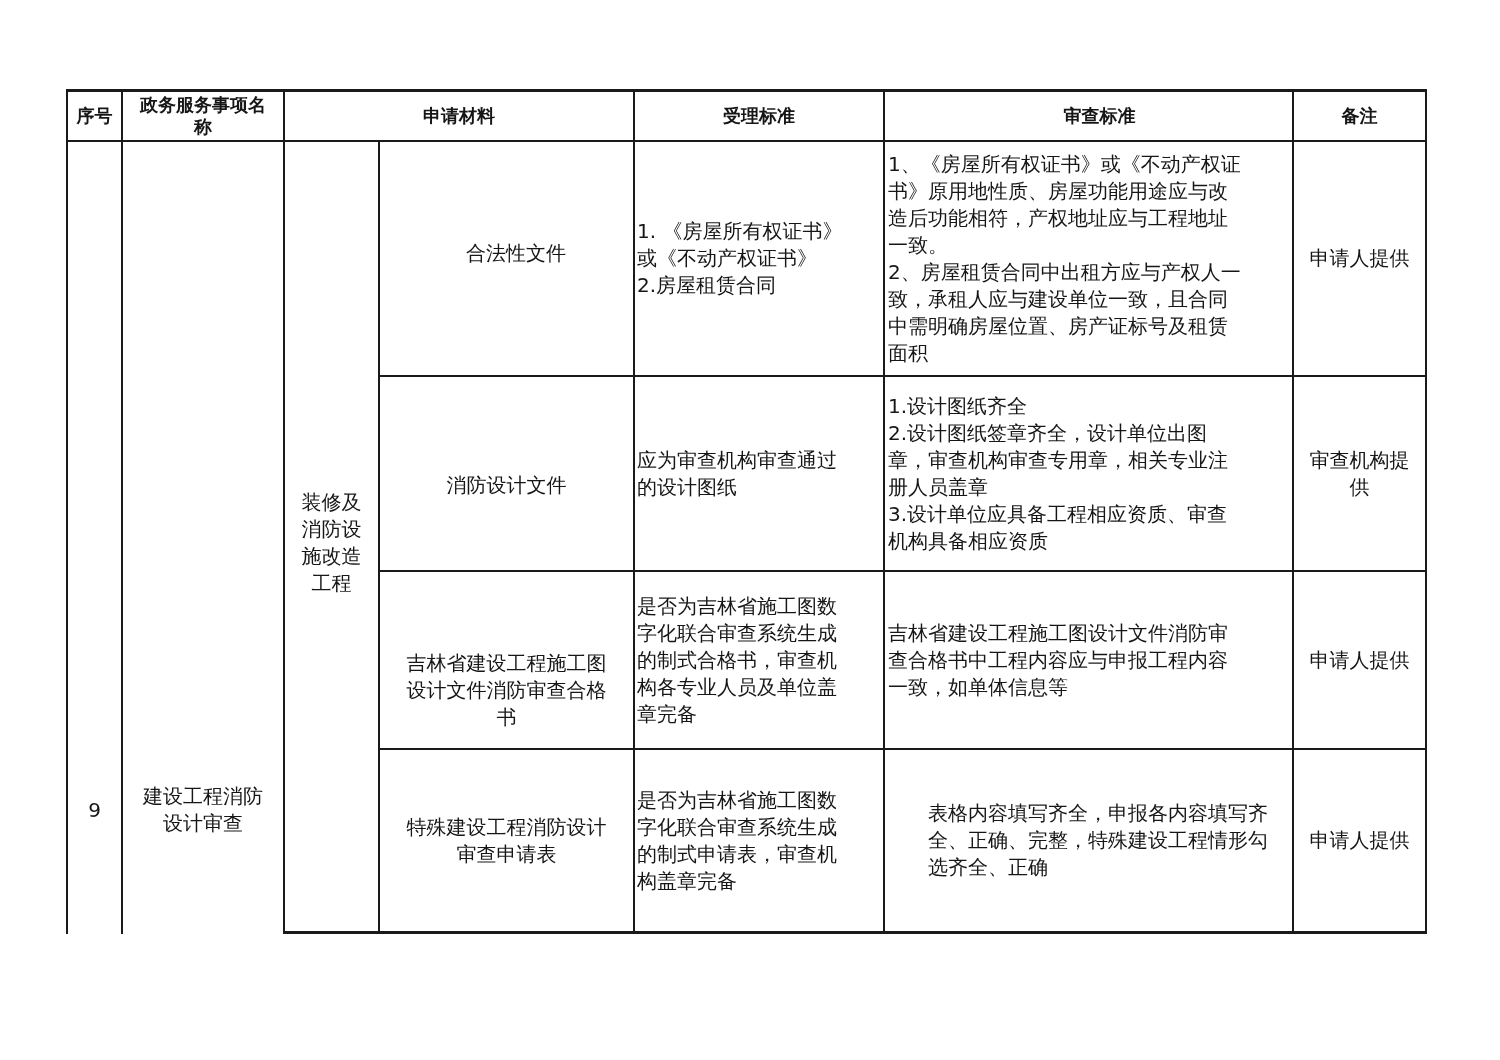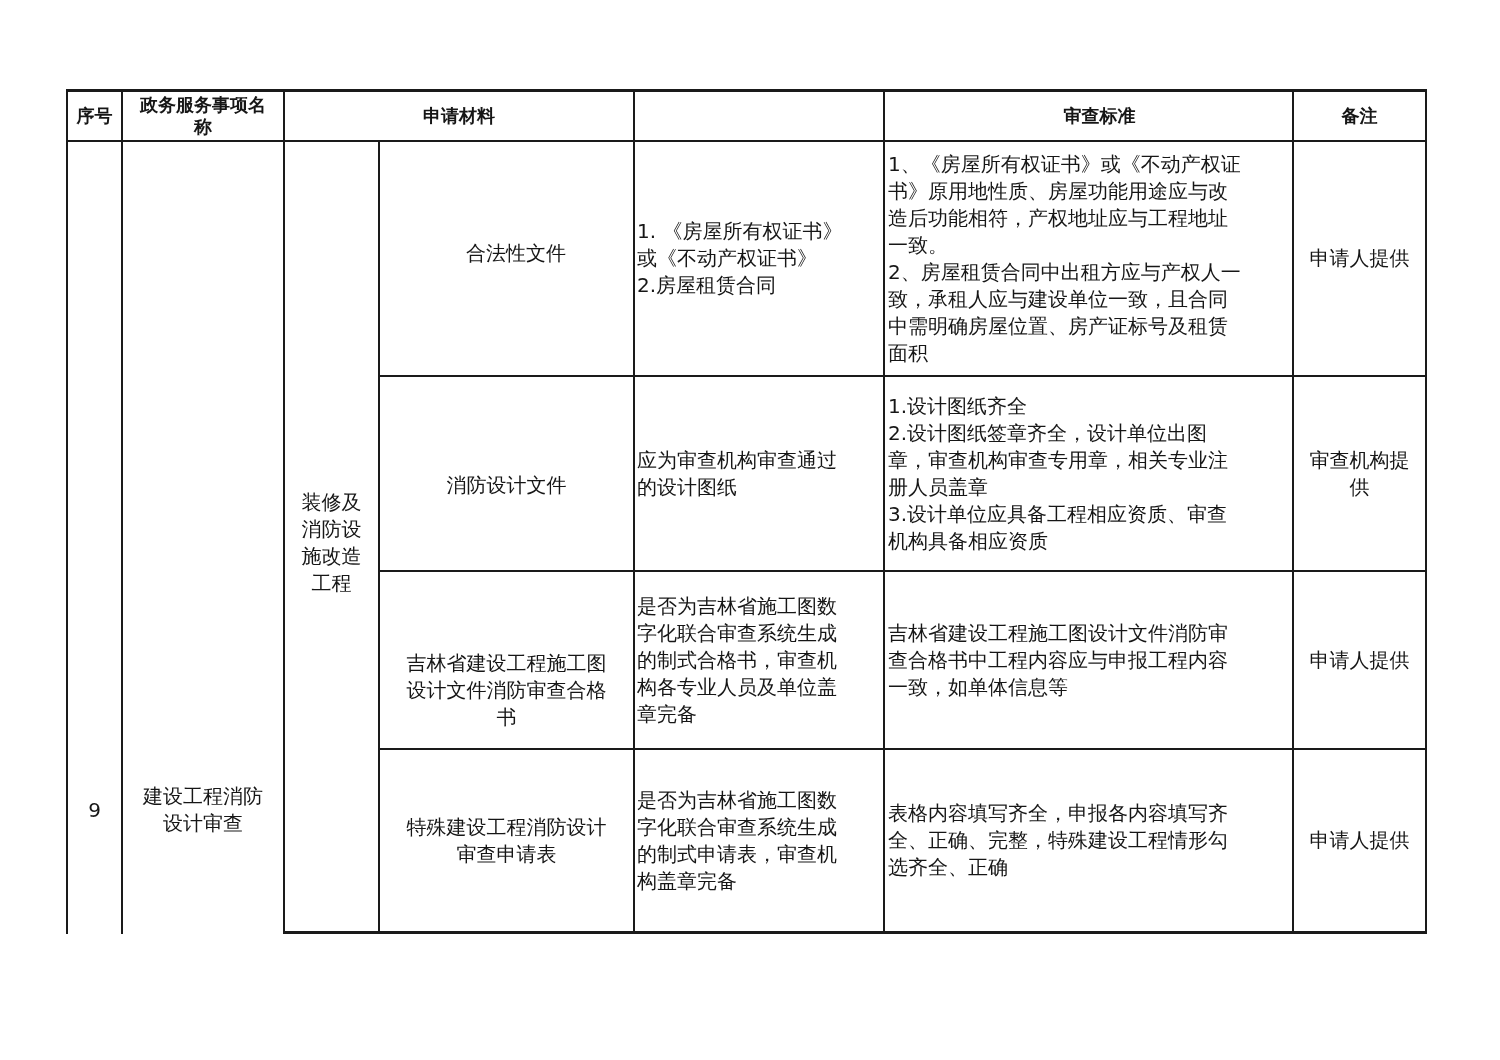--- a/index.html
+++ b/index.html
@@ -86,20 +86,23 @@
 
   <div class="cell center hdr" style="left:68px; top:91px; width:53px; height:49px;">
     <span class="txt">序号</span>
   </div>
   <div class="cell center hdr" style="left:123px; top:91px; width:160px; height:49px;">
     <span class="txt">政务服务事项名
 称</span>
   </div>
   <div class="cell center hdr" style="left:285px; top:91px; width:348px; height:49px;">
     <span class="txt">申请材料</span>
+  </div>
+  <div class="cell center hdr" style="left:635px; top:91px; width:248px; height:49px;">
+    <span class="txt">受理标准</span>
   </div>
   <div class="cell center hdr" style="left:885px; top:91px; width:407px; height:49px;padding-left:22px;">
     <span class="txt">审查标准</span>
   </div>
   <div class="cell center hdr" style="left:1294px; top:91px; width:131px; height:49px;">
     <span class="txt">备注</span>
   </div>
 
   <div class="cell center" style="left:68px; top:690px; width:53px; height:240px;">
     <span class="txt">9</span>
@@ -181,21 +184,21 @@
   <div class="cell center" style="left:380px; top:750px; width:253px; height:181px;">
     <span class="txt">特殊建设工程消防设计
 审查申请表</span>
   </div>
   <div class="cell left" style="left:637px; top:750px; width:246px; height:181px;">
     <span class="txt">是否为吉林省施工图数
 字化联合审查系统生成
 的制式申请表，审查机
 构盖章完备</span>
   </div>
-  <div class="cell left" style="left:888px; top:750px; width:404px; height:181px;">
+  <div class="cell left" style="left:928px; top:750px; width:404px; height:181px;">
     <span class="txt">表格内容填写齐全，申报各内容填写齐
 全、正确、完整，特殊建设工程情形勾
 选齐全、正确</span>
   </div>
   <div class="cell center" style="left:1294px; top:750px; width:131px; height:181px;">
     <span class="txt">申请人提供</span>
   </div>
 
 </div>
 

